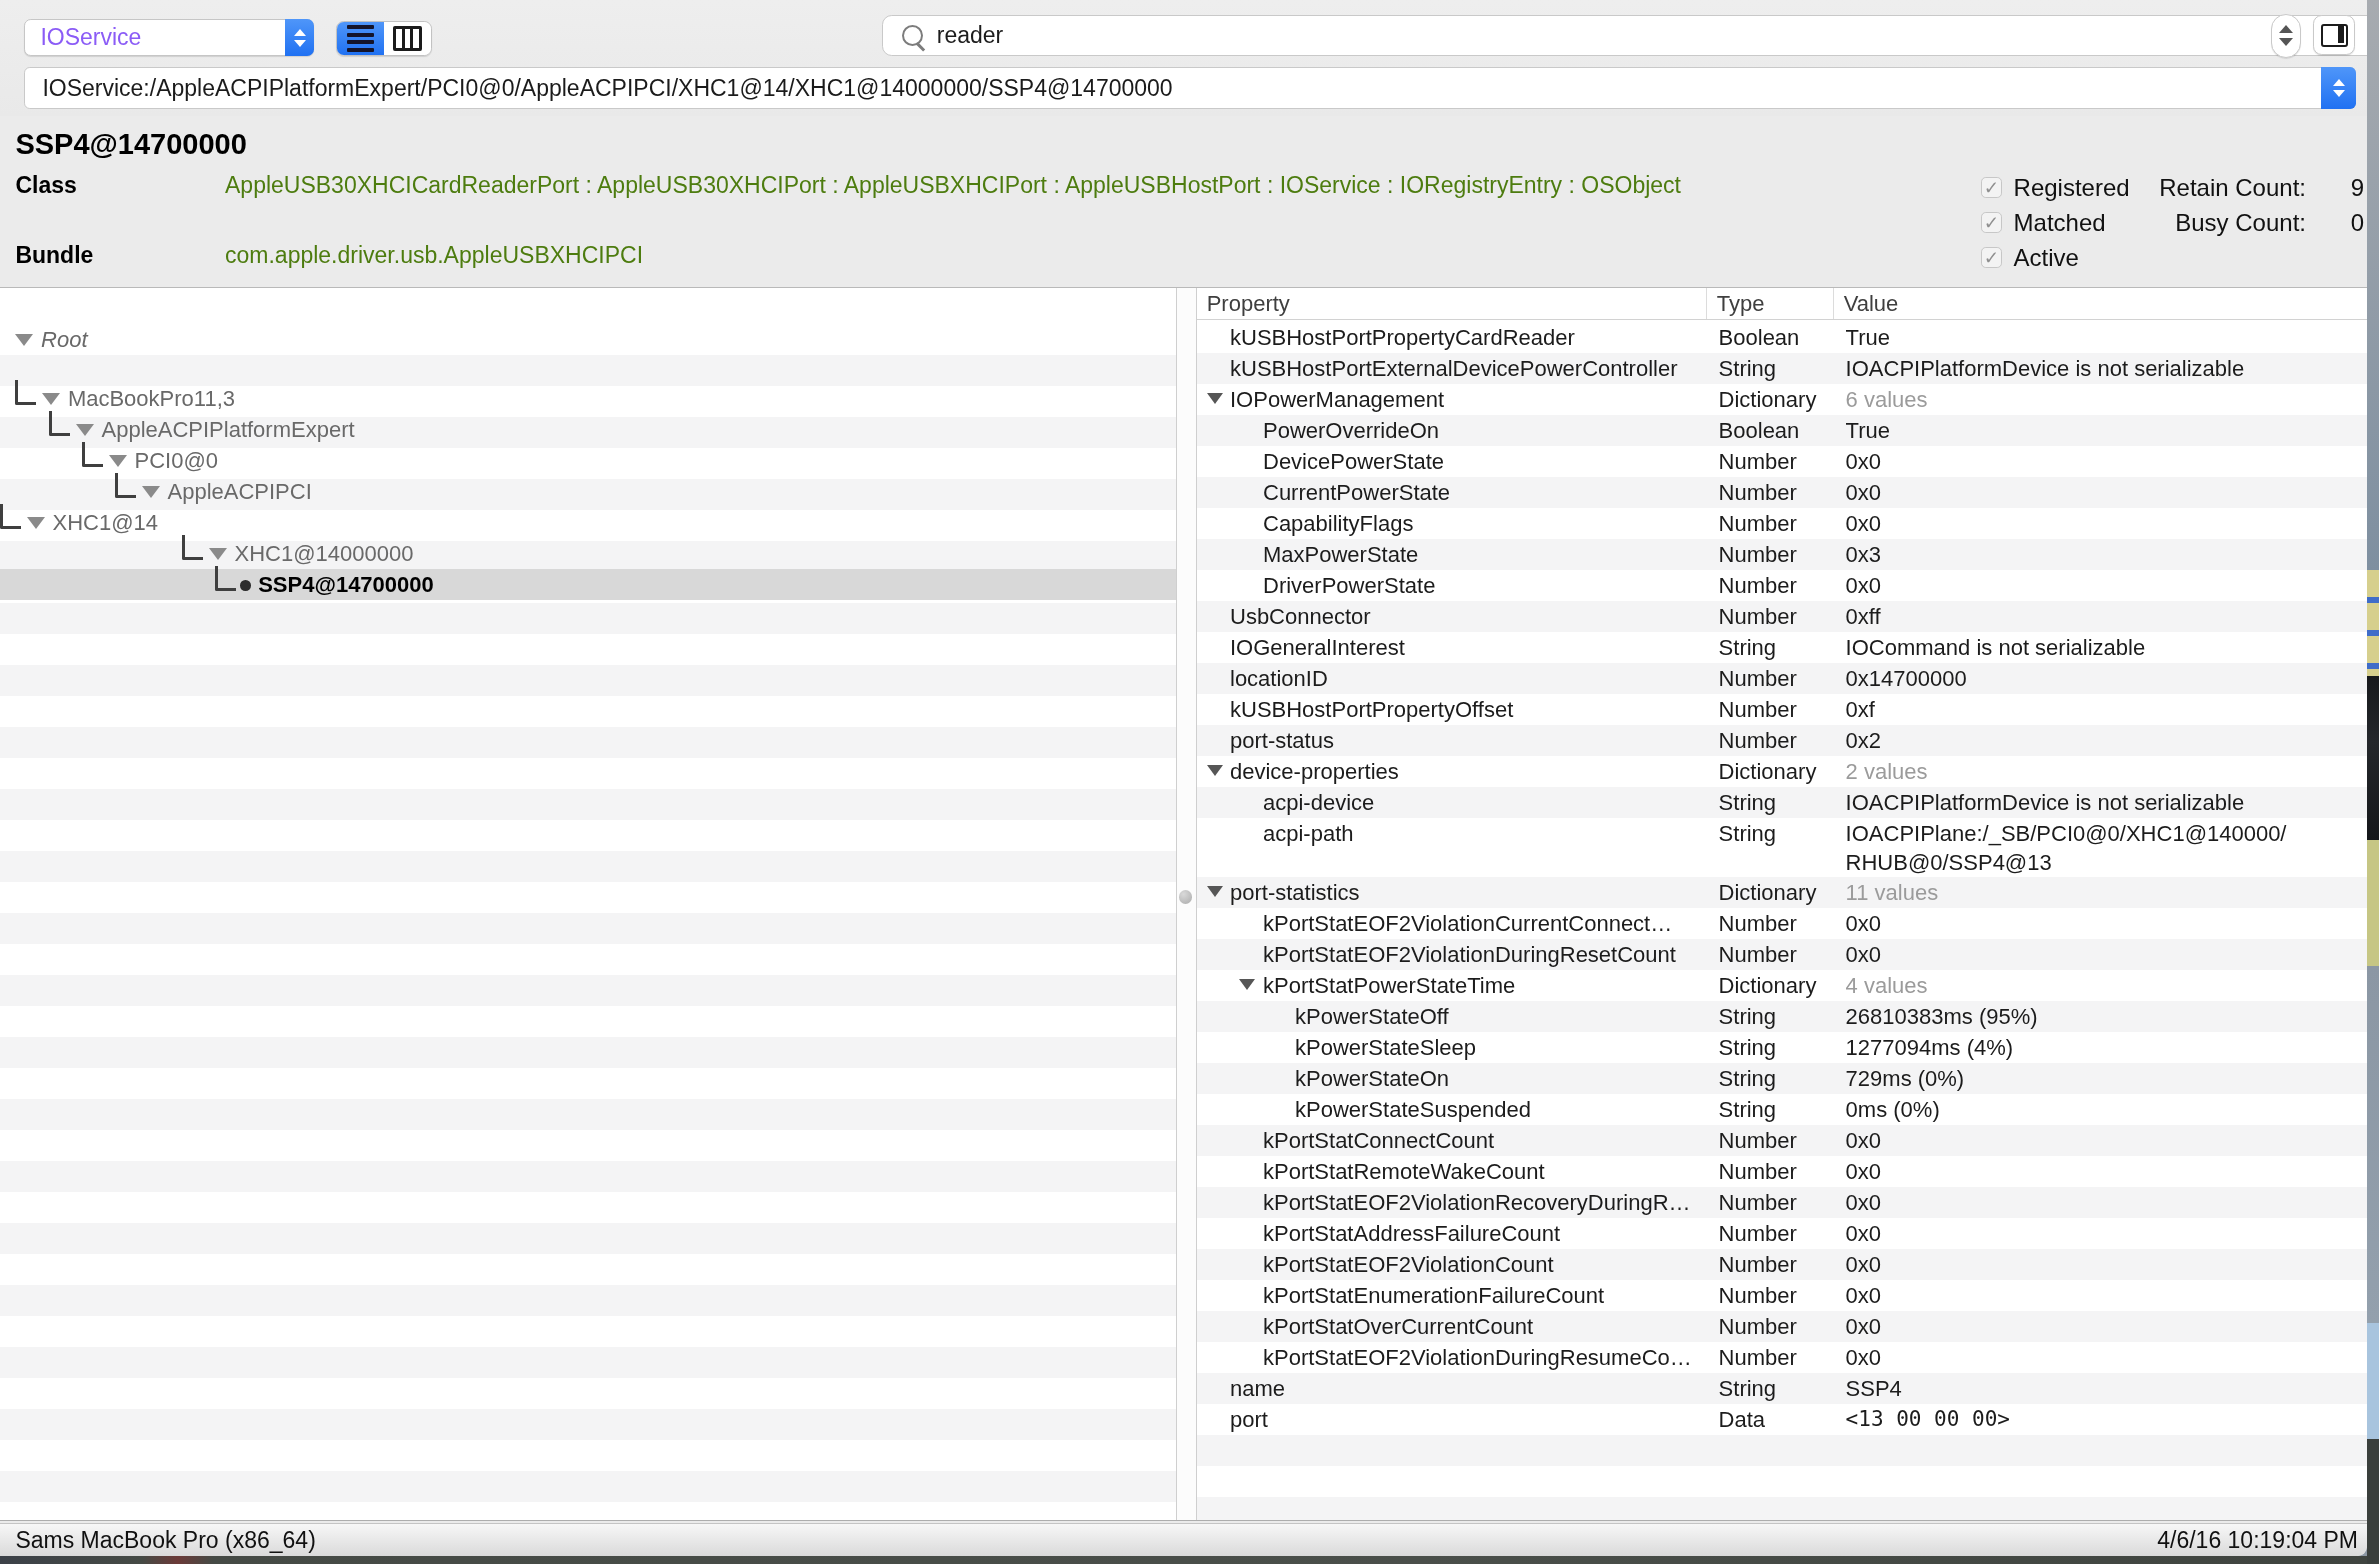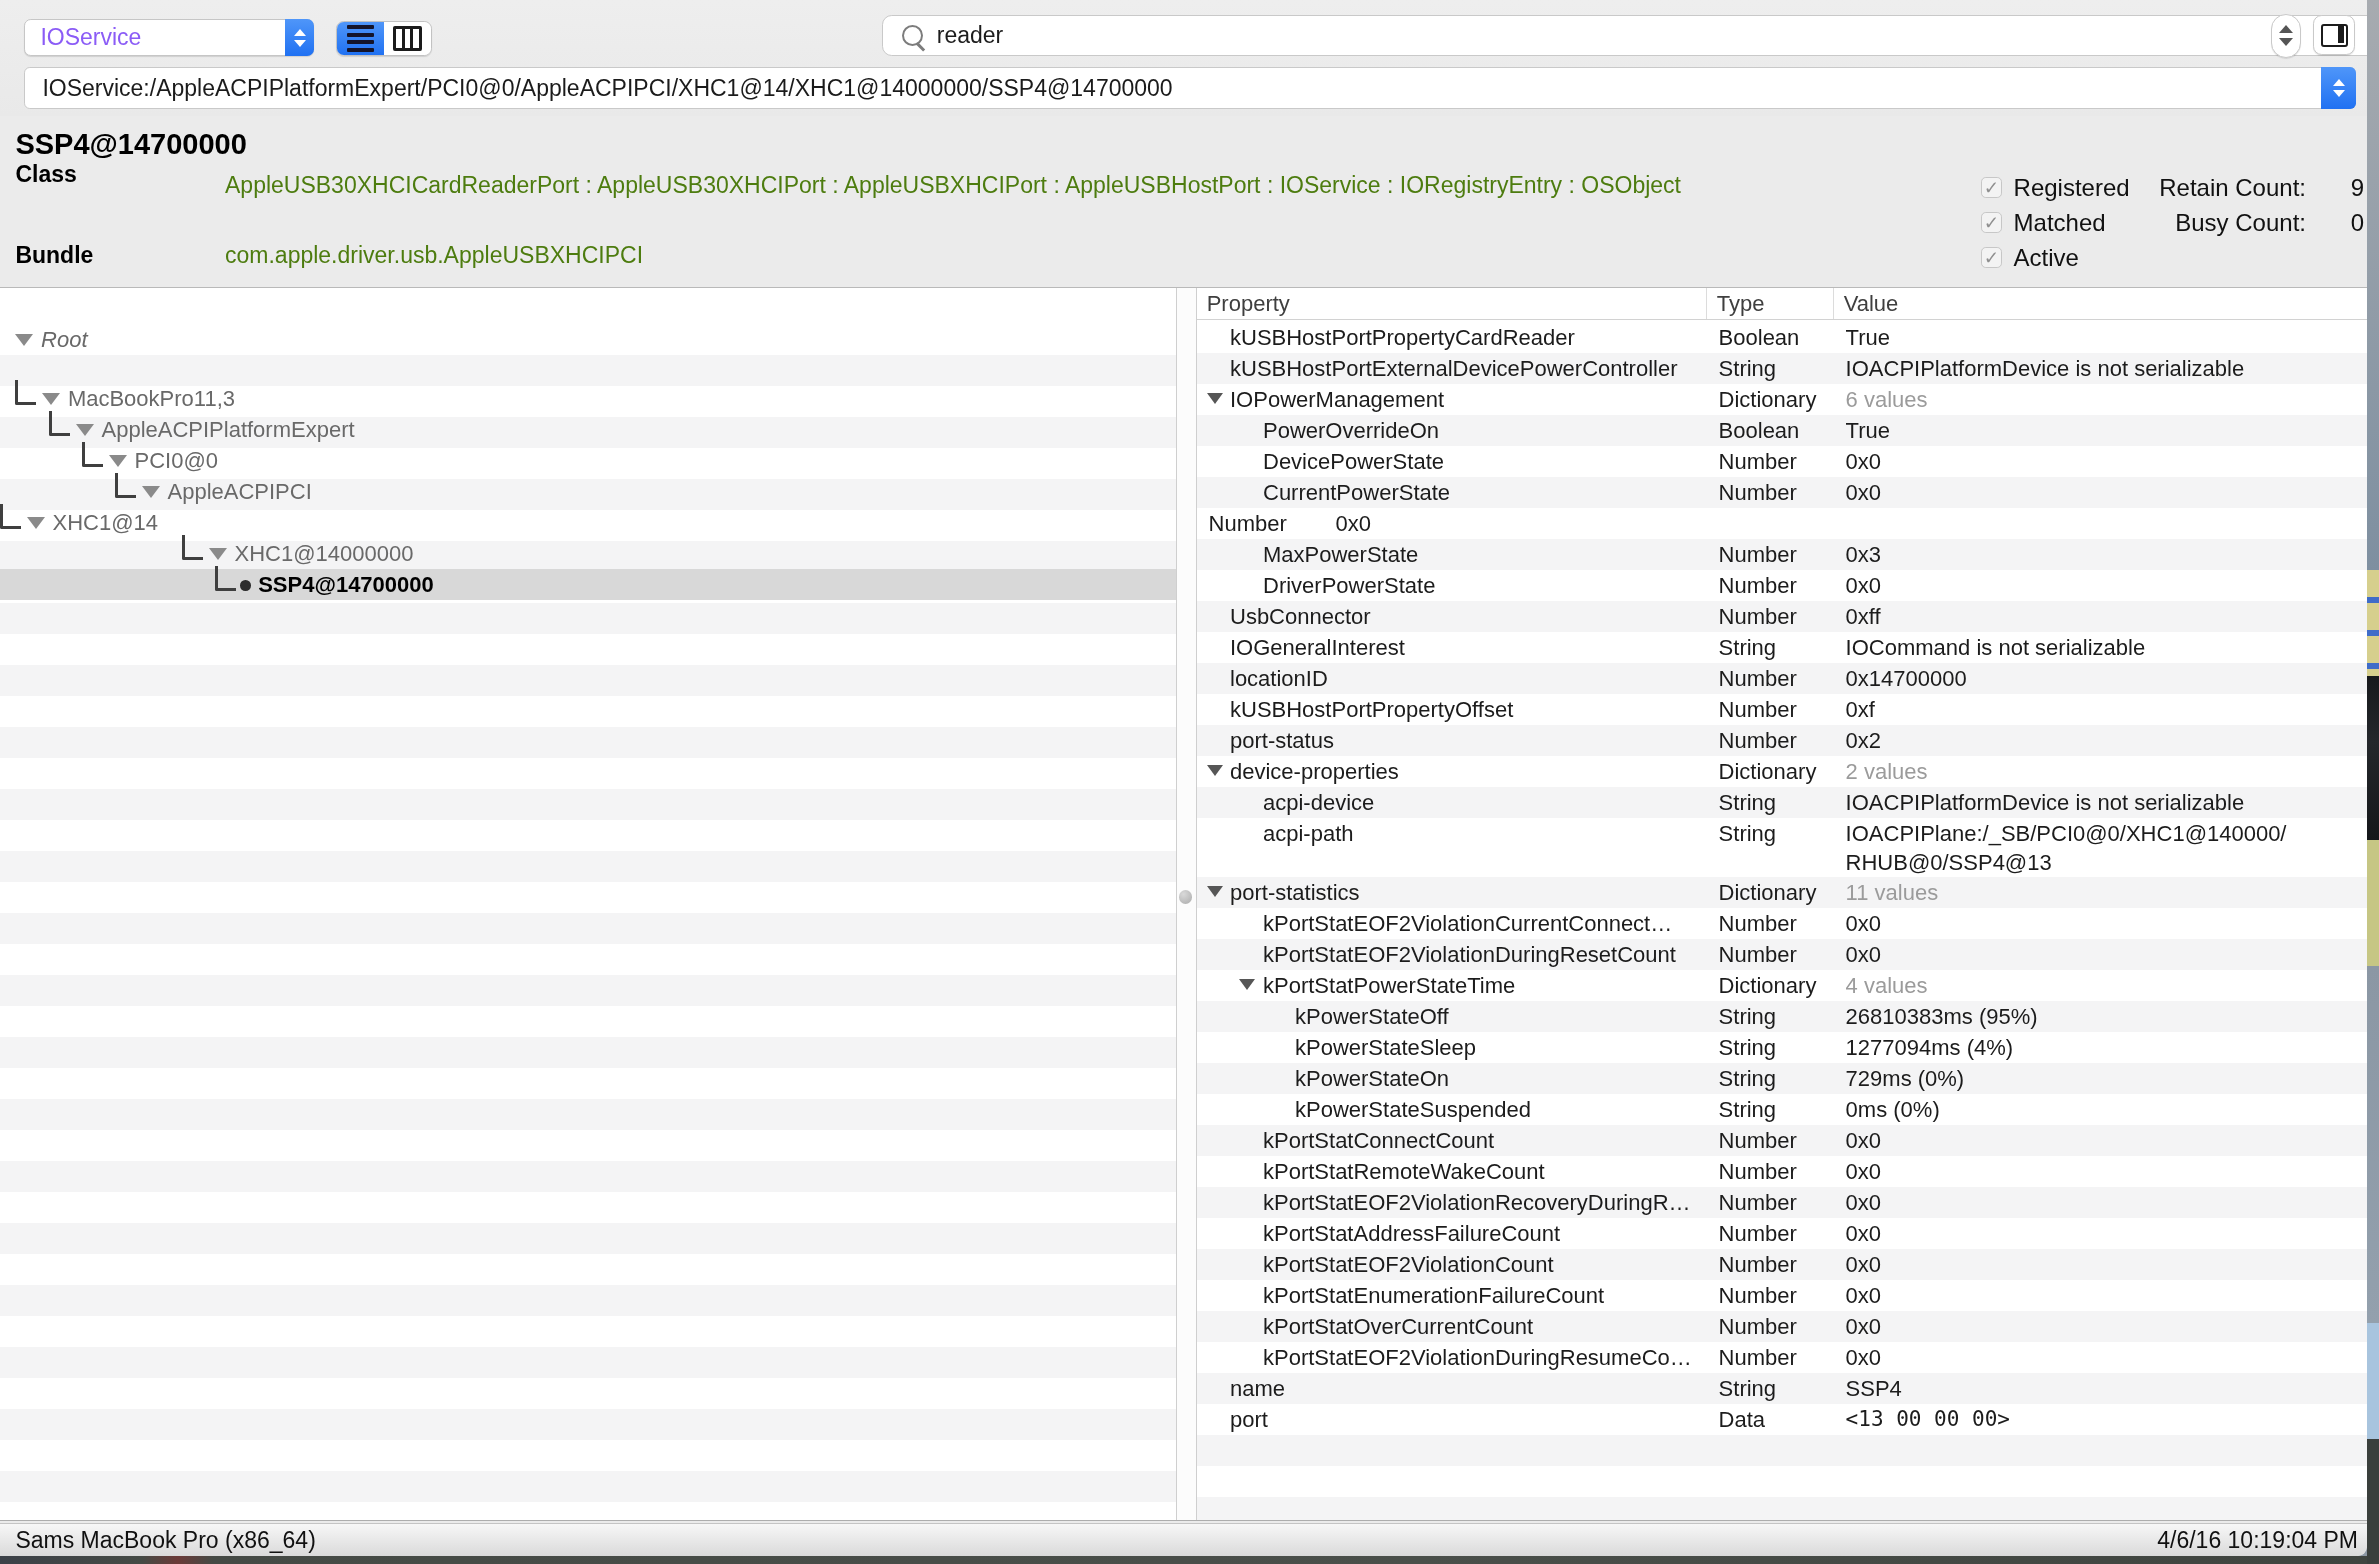--- a/index.html
+++ b/index.html
@@ -176,21 +176,21 @@
       <span class="pathtext">IOService:/AppleACPIPlatformExpert/PCI0@0/AppleACPIPCI/XHC1@14/XHC1@14000000/SSP4@14700000</span>
       <span class="cap">
           <span class="chev-up"></span>
           <span class="chev-dn"></span>
         </span>
     </div>
   </div>
 
   <div class="infoheader">
     <div class="obj-title">SSP4@14700000</div>
-    <div class="kv-label" style="top:45px">Class</div>
+    <div class="kv-label" style="top:56px">Class</div>
     <div class="kv-value" style="top:56px">AppleUSB30XHCICardReaderPort : AppleUSB30XHCIPort : AppleUSBXHCIPort : AppleUSBHostPort : IOService : IORegistryEntry : OSObject</div>
     <div class="kv-label" style="top:126px">Bundle</div>
     <div class="kv-value" style="top:126px">com.apple.driver.usb.AppleUSBXHCIPCI</div>
     <div class="flags" id="flags">
         <div class="flagrow">
           <span class="checkbox">✓</span>
           <span class="flaglabel">Registered</span>
         </div>
         <div class="flagrow">
           <span class="checkbox">✓</span>
@@ -293,20 +293,21 @@
             <span class="pc-prop" style="padding-left:66px">DevicePowerState</span>
             <span class="pc-type">Number</span>
             <span class="pc-value">0x0</span>
           </div>
           <div class="prow alt">
             <span class="pc-prop" style="padding-left:66px">CurrentPowerState</span>
             <span class="pc-type">Number</span>
             <span class="pc-value">0x0</span>
           </div>
           <div class="prow">
+            <span class="pc-prop" style="padding-left:66px">CapabilityFlags</span>
             <span class="pc-type">Number</span>
             <span class="pc-value">0x0</span>
           </div>
           <div class="prow alt">
             <span class="pc-prop" style="padding-left:66px">MaxPowerState</span>
             <span class="pc-type">Number</span>
             <span class="pc-value">0x3</span>
           </div>
           <div class="prow">
             <span class="pc-prop" style="padding-left:66px">DriverPowerState</span>

